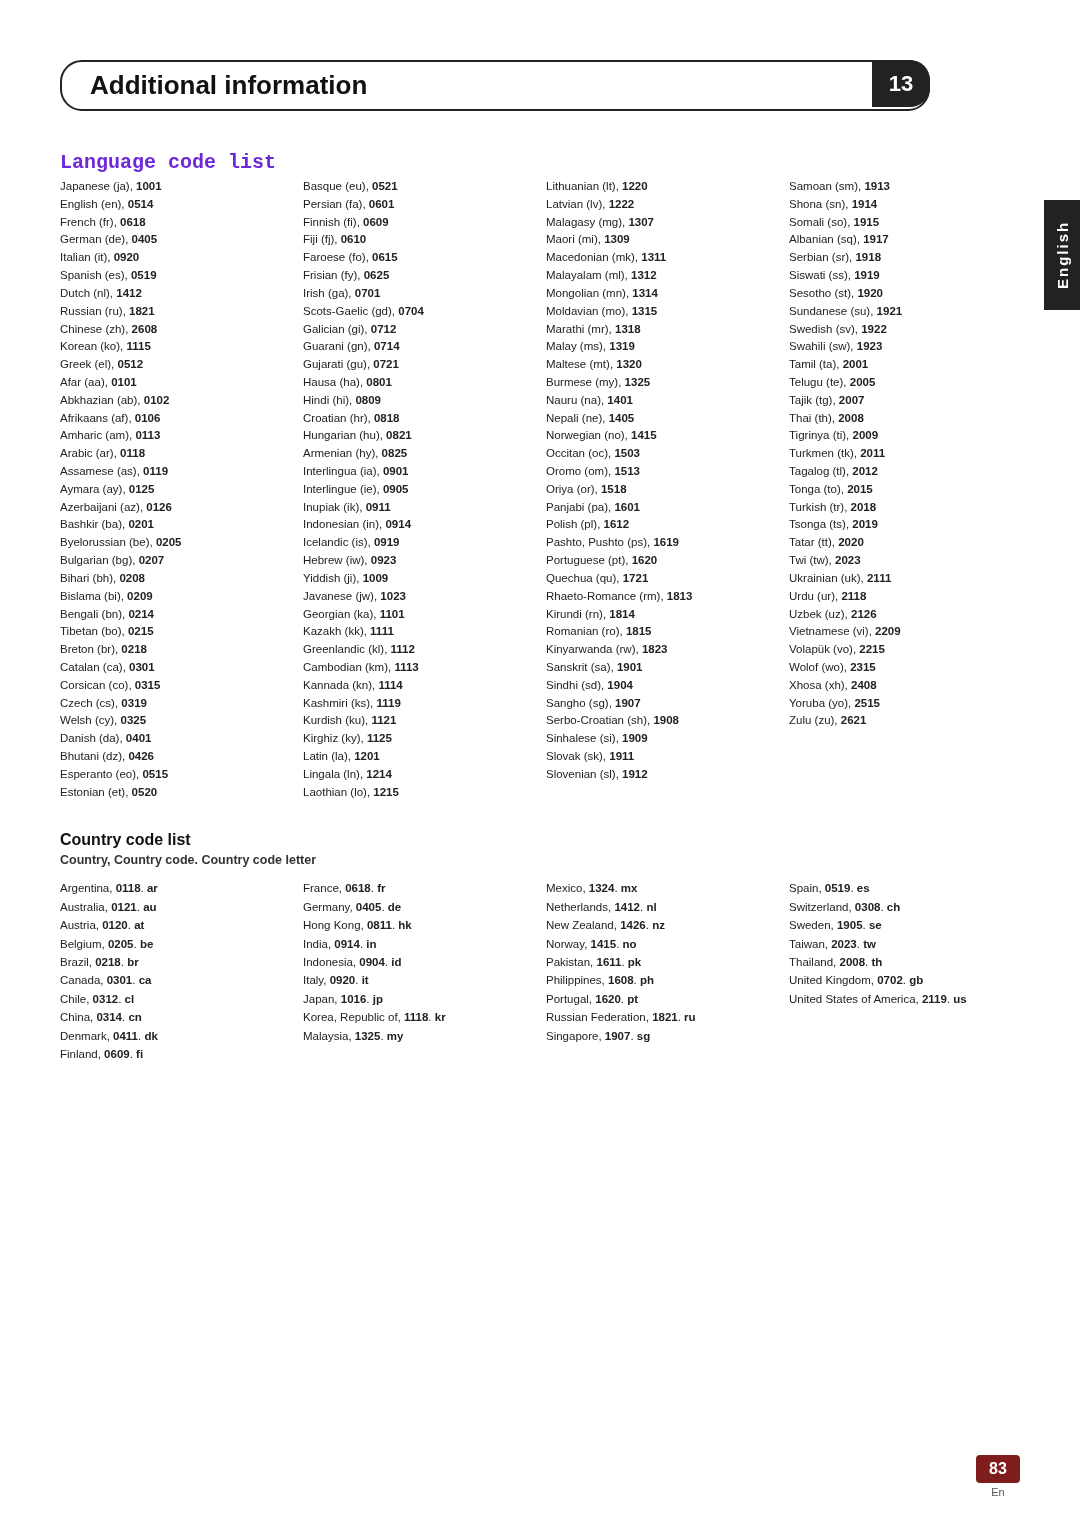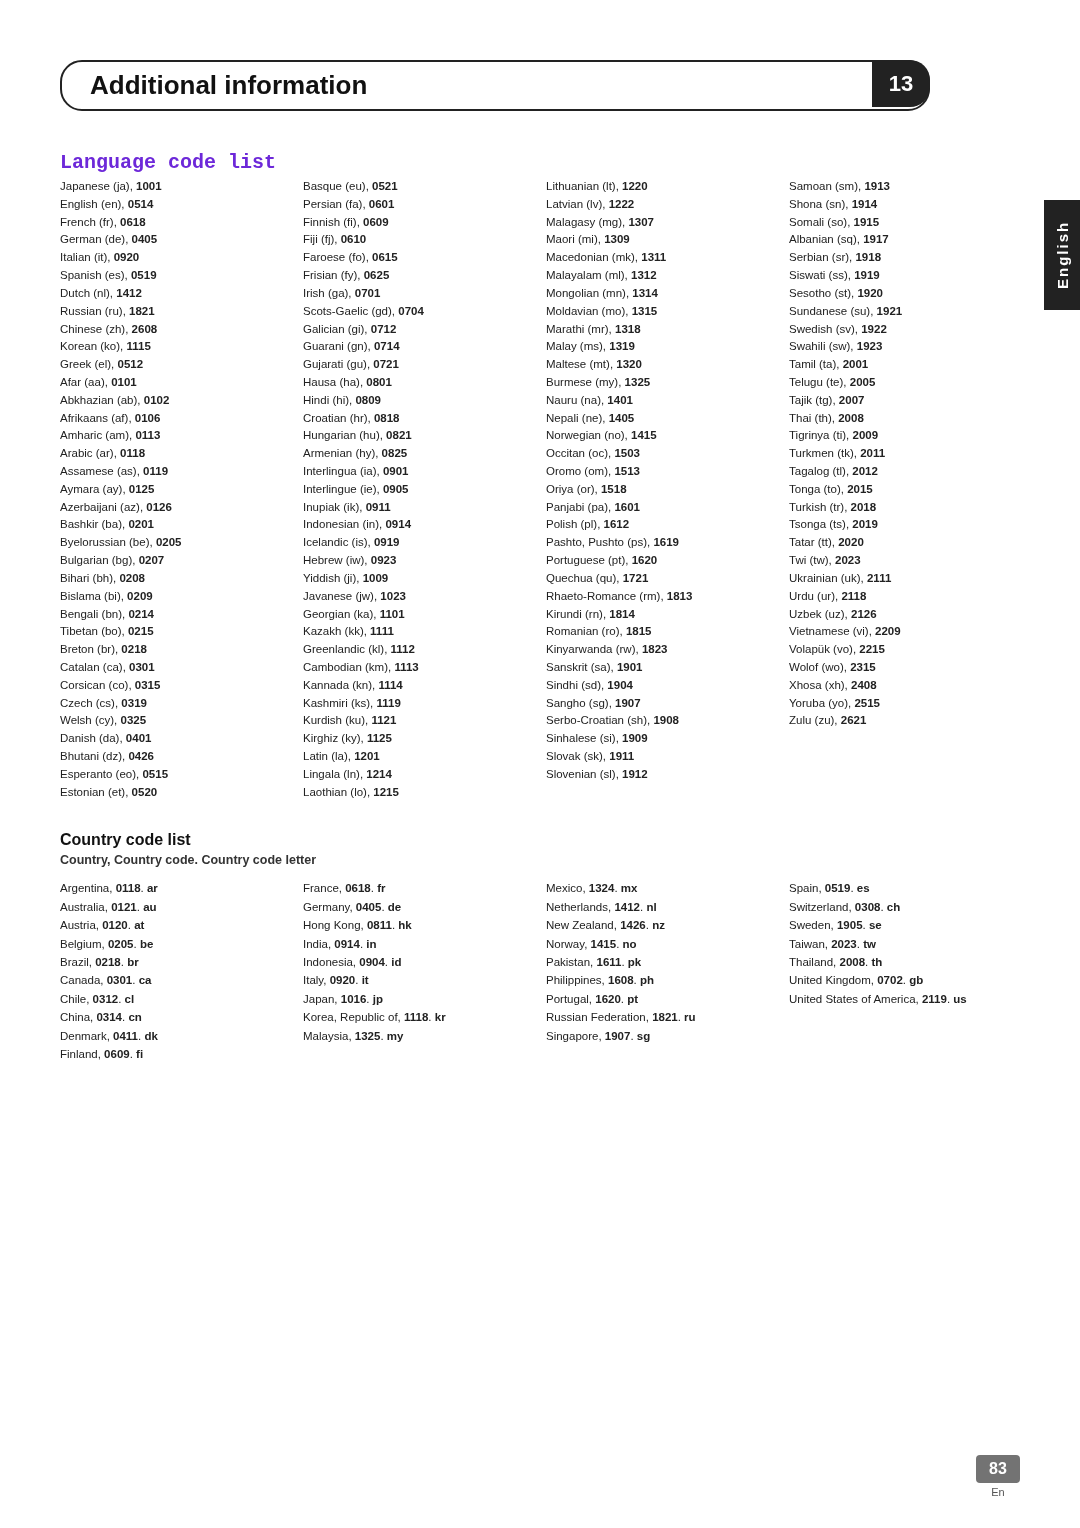--- a/index.html
+++ b/index.html
@@ -159,21 +159,21 @@
     .page-number-area {
       position: absolute;
       bottom: 30px;
       right: 60px;
       display: flex;
       flex-direction: column;
       align-items: center;
     }
 
     .page-number-box {
-      background: #737373;
+      background: #7f1d1d;
       color: #fff;
       font-size: 16px;
       font-weight: bold;
       width: 44px;
       height: 28px;
       display: flex;
       align-items: center;
       justify-content: center;
       border-radius: 4px;
       margin-bottom: 3px;

